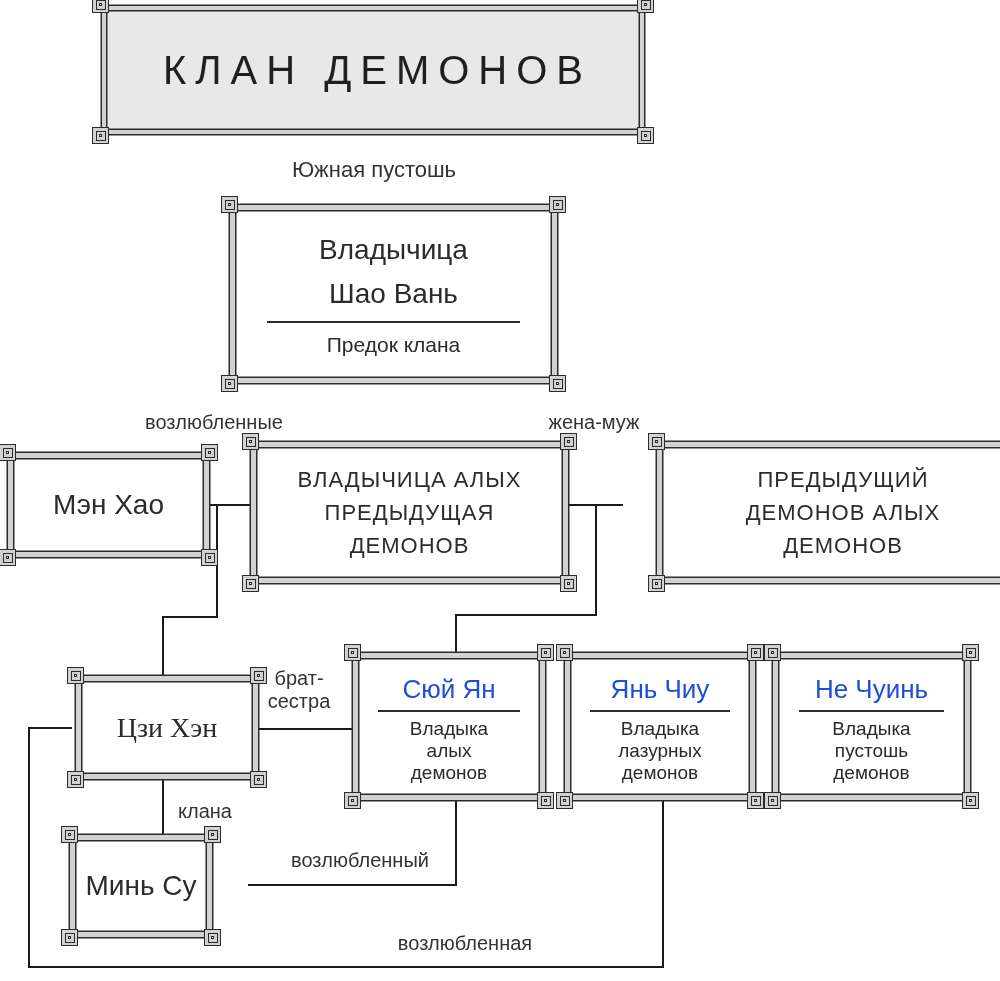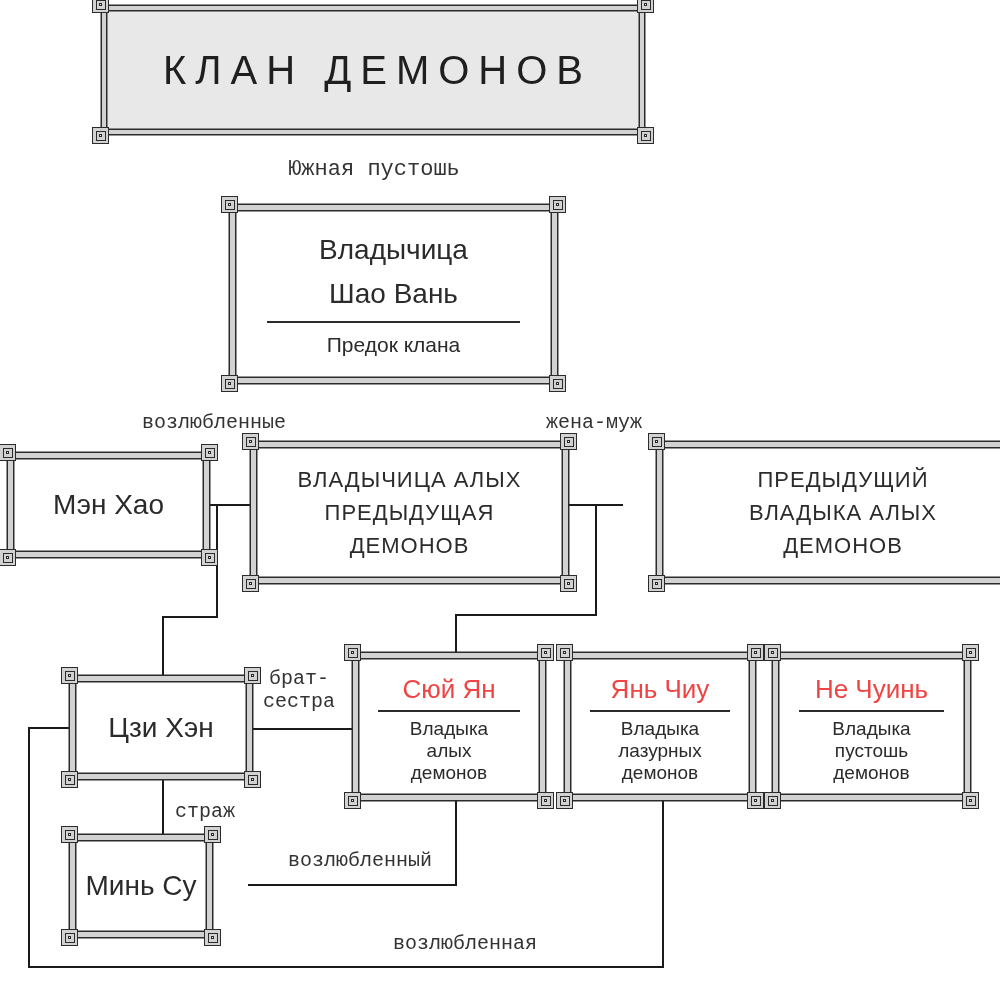--- a/index.html
+++ b/index.html
@@ -58,39 +58,38 @@
 
   .clan-title {
     font-size: 40px;
     letter-spacing: 9px;
     text-indent: 9px;
     color: #1f1f1f;
     white-space: nowrap;
   }
   .rank-line  { font-size: 28px; line-height: 44px; color: #2b2b2b; }
   .name-lg    { font-size: 28px; line-height: 42px; color: #2b2b2b; white-space: nowrap; }
-  .name-md    { font-size: 26px; line-height: 38px; color: #ef4444; white-space: nowrap; }
+  .name-md    { font-size: 26px; line-height: 38px; color: #1d4ed8; white-space: nowrap; }
   .caps-line  { font-size: 22px; line-height: 33px; letter-spacing: 1px; color: #2b2b2b; white-space: nowrap; }
   .role-line  { font-size: 21px; line-height: 33px; color: #2b2b2b; }
   .role-sm    { font-size: 19px; line-height: 22px; color: #2b2b2b; }
 
   .divider {
     width: 80%; height: 0;
     border-top: 2px solid #2b2b2b;
     margin: 5px auto 5px auto;
   }
 
   .rel-label {
     position: absolute;
     font-size: 20px;
     line-height: 23px;
     color: #333333;
     text-align: center;
     z-index: 1;
-    font-family: Liberation Mono, monospace;
   }
 </style>
 </head>
 <body>
 
 <div id="canvas">
 
   <div class="cline" style="left:185px; top:504px; width:66px;  height:2px;"></div>
 
   <div class="cline" style="left:568px; top:504px; width:55px;  height:2px;"></div>
@@ -111,21 +110,21 @@
   <div class="cline" style="left:455px; top:800px; width:2px;   height:86px;"></div>
 
   <div class="cline" style="left:28px;  top:727px; width:44px;  height:2px;"></div>
   <div class="cline" style="left:28px;  top:727px; width:2px;   height:241px;"></div>
   <div class="cline" style="left:28px;  top:966px; width:636px; height:2px;"></div>
   <div class="cline" style="left:662px; top:800px; width:2px;   height:168px;"></div>
 
   <div class="rel-label" style="left:114px; top:411px; width:200px;">возлюбленные</div>
   <div class="rel-label" style="left:519px; top:411px; width:150px;">жена-муж</div>
   <div class="rel-label" style="left:256px; top:667px; width:86px;">брат-сестра</div>
-  <div class="rel-label" style="left:168px; top:800px; width:74px;">страж</div>
+  <div class="rel-label" style="left:168px; top:800px; width:74px;">клана</div>
   <div class="rel-label" style="left:284px; top:849px; width:152px;">возлюбленный</div>
   <div class="rel-label" style="left:389px; top:932px; width:152px;">возлюбленная</div>
 
   <div class="rel-label" style="left:254px; top:158px; width:240px; font-size:22px;">Южная пустошь</div>
 
   <div class="obox" style="left:230px; top:205px; width:327px; height:178px;">
     <span class="knot tl"></span>
     <span class="knot tr"></span>
     <span class="knot bl"></span>
     <span class="knot br"></span>
@@ -169,26 +168,26 @@
     </div>
   </div>
 
   <div class="obox" style="left:657px; top:442px; width:372px; height:141px;">
     <span class="knot tl"></span>
     <span class="knot tr"></span>
     <span class="knot bl"></span>
     <span class="knot br"></span>
     <div class="obox-content">
       <div class="caps-line">ПРЕДЫДУЩИЙ</div>
-      <div class="caps-line">ВЛАДЫКА АЛЫХ</div>
+      <div class="caps-line">ДЕМОНОВ АЛЫХ</div>
       <div class="caps-line">ДЕМОНОВ</div>
     </div>
   </div>
 
-  <div class="obox" style="left:70px; top:676px; width:182px; height:103px;">
+  <div class="obox" style="left:76px; top:676px; width:182px; height:103px;font-family:Liberation Serif, serif;">
     <span class="knot tl"></span>
     <span class="knot tr"></span>
     <span class="knot bl"></span>
     <span class="knot br"></span>
     <div class="obox-content">
       <div class="name-lg">Цзи Хэн</div>
     </div>
   </div>
 
   <div class="obox" style="left:353px; top:653px; width:192px; height:147px;">

